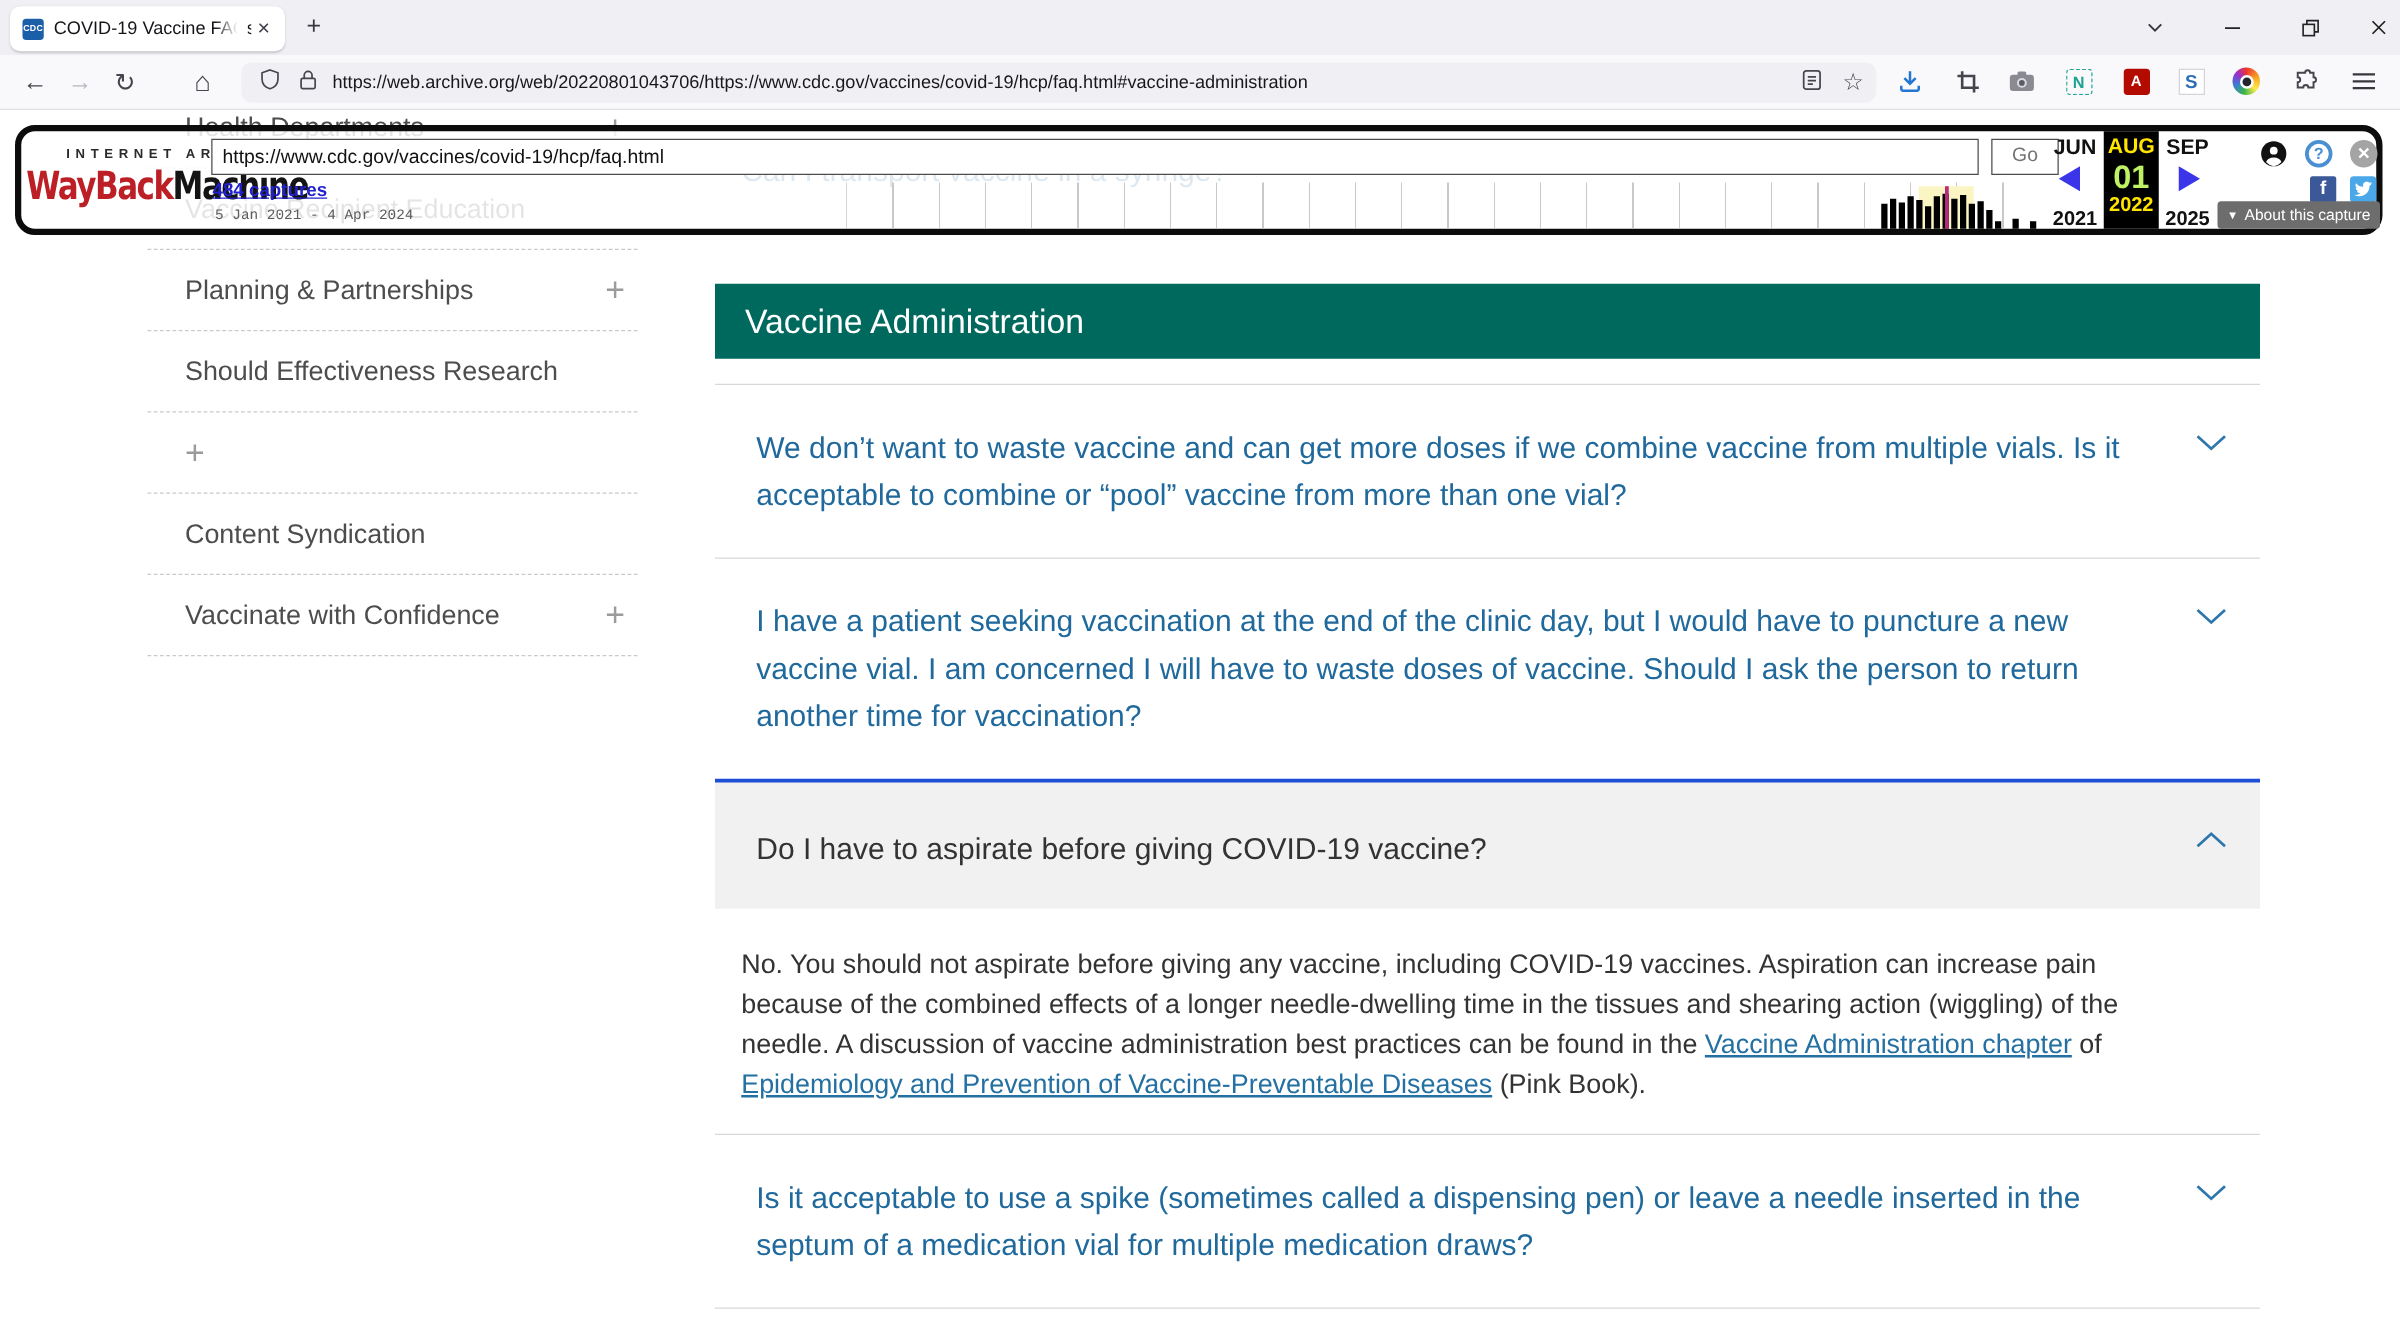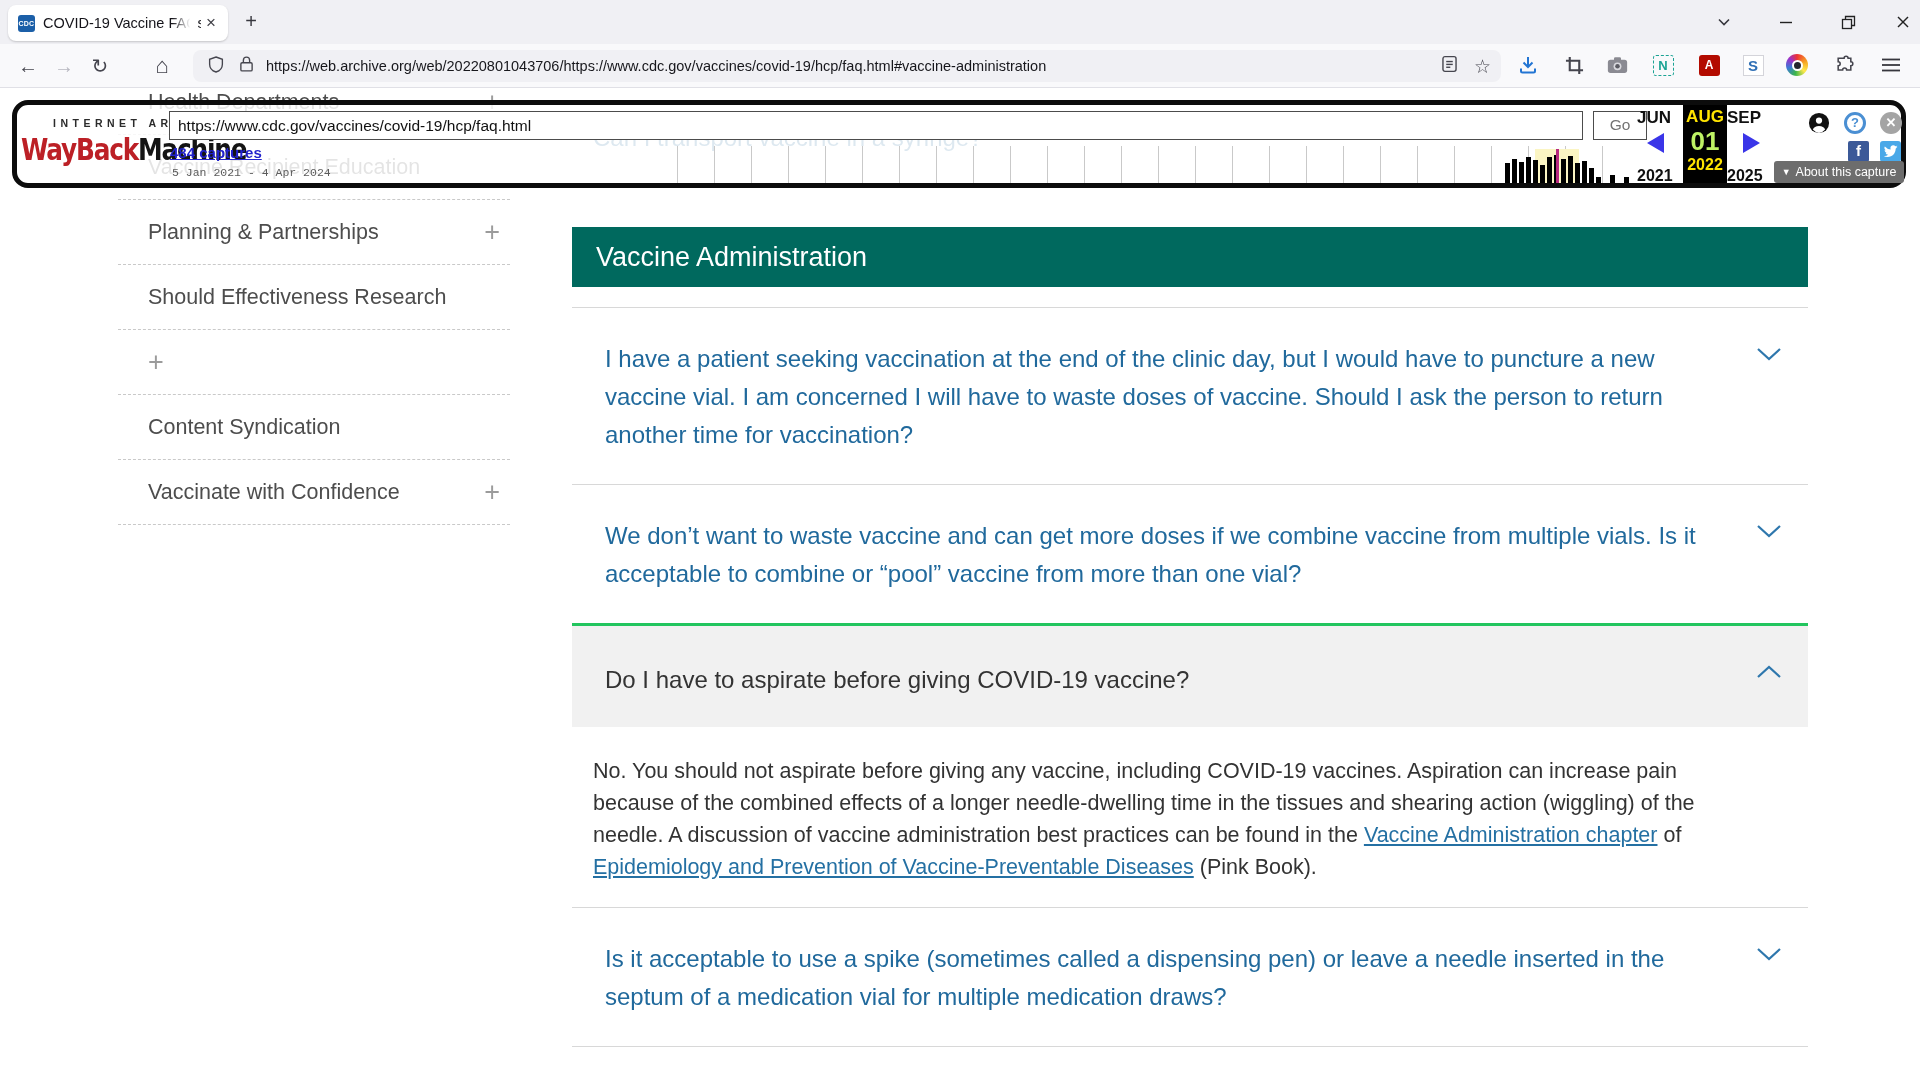--- a/index.html
+++ b/index.html
@@ -58,21 +58,21 @@
   .side-label { font-size:21.5px; color:#4d4d4d; flex:1 1 auto; }
   .side-plus { font-size:27px; color:#9b9b9b; font-weight:300; }
 
   .main { position:absolute; left:572px; top:0; width:1236px; }
   .faded-q { position:absolute; left:21px; top:36px; font-size:24px; color:#20699c; }
   .sec-header { position:absolute; left:0; top:139px; width:1236px; height:60px; background:#00695e;
                 color:#fff; font-size:27px; line-height:60px; padding-left:24px; }
   .faqs { position:absolute; left:0; top:219px; width:1236px; }
   .faq-row { position:relative; border-top:1px solid #d8d8d8; padding:32px 110px 30px 33px; }
   .faq-q { font-size:24px; line-height:38px; color:#20699c; }
-  .faq-row.expanded { border-top:3px solid #22c55e; background:#f1f1f1; padding:35px 110px 28px 33px; }
+  .faq-row.expanded { border-top:3px solid #1d4ed8; background:#f1f1f1; padding:35px 110px 28px 33px; }
   .faq-row.expanded .faq-q { color:#333; }
   .chev { position:absolute; right:26px; top:38px; }
   .faq-answer { padding:28px 110px 24px 21px; font-size:21.5px; line-height:32px; color:#333; }
   .faq-answer a { color:#2470a3; text-decoration:underline; }
   .faqs .last { border-bottom:1px solid #d8d8d8; }
 
   
   .wb { position:absolute; left:12px; top:100px; width:1894px; height:88px; border:5px solid #0c0c0c;
         border-radius:16px; background:rgba(255,255,255,0.85); z-index:10; }
   .wb * { position:absolute; }
@@ -86,21 +86,21 @@
   .wb-go { left:1576px; top:6px; width:54px; height:29px; border:1.6px solid #4c4c4c; background:#fff;
            font-size:15.5px; color:#737373; text-align:center; line-height:26px; }
   .wb-captures { left:153px; top:39px; font-size:15px; font-weight:bold; color:#2222cc; text-decoration:underline; }
   .wb-range { left:155px; top:61px; font-size:11.5px; color:#5c5c5c;font-family:Liberation Mono, monospace; }
   .wb-ticks { left:660px; top:41px; width:960px; height:37px;
               background:repeating-linear-gradient(to right,#c9c9c9 0 1px,transparent 1px 37px); }
   .wb-yellow { left:1518px; top:44px; width:44px; height:34px; background:#fbf5c3; }
   .wb-bars { left:1488px; top:46px; width:130px; height:32px; display:flex; align-items:flex-end; gap:2px; }
   .wb-bars div { width:5px; background:#000; position:static; }
   .wb-marker { left:1539px; top:44px; width:3px; height:34px; background:#b8297f; }
-  .mcol { top:0; width:46px; height:78px; }
+  .mcol { top:0; width:46px; height:78px; text-align:center; }
   .mcol .m { position:static; display:block; font-size:17px; font-weight:bold; color:#111; margin-top:3px; }
   .mcol .y { position:absolute; left:0; width:100%; top:62px; font-size:16px; font-weight:bold; color:#111; }
   .tri-l { left:10px; top:28px; width:0; height:0; border-top:10px solid transparent; border-bottom:10px solid transparent;
            border-right:17px solid #3a35e8; }
   .tri-r { left:16px; top:28px; width:0; height:0; border-top:10px solid transparent; border-bottom:10px solid transparent;
            border-left:17px solid #3a35e8; }
   .mcur { left:1666px; top:0; width:44px; height:78px; background:#000; text-align:center; }
   .mcur .m { position:static; display:block; font-size:17px; font-weight:bold; color:#ffe400; margin-top:2px; }
   .mcur .d { position:static; display:block; font-size:26px; font-weight:bold; color:#bef264; line-height:28px; }
   .mcur .y { position:static; display:block; font-size:16px; font-weight:bold; color:#ffe400; margin-top:1px; }
@@ -267,30 +267,30 @@
       </div>
     </div>
 
     <div class="main">
       <div class="faded-q">Can I transport vaccine in a syringe?</div>
       <div class="sec-header">Vaccine Administration</div>
 
       <div class="faqs">
 
         <div class="faq-row">
-          <div class="faq-q">I have a patient seeking vaccination at the end of the clinic day, but I would have to puncture a new vaccine vial. I am concerned I will have to waste doses of vaccine. Should I ask the person to return another time for vaccination?</div>
+          <div class="faq-q">We don’t want to waste vaccine and can get more doses if we combine vaccine from multiple vials. Is it acceptable to combine or “pool” vaccine from more than one vial?</div>
           <span class="chev">
             <svg width="26" height="16" viewBox="0 0 26 16">
                 <polyline points="2,3 13,13 24,3" fill="none" stroke="#2e77ad" stroke-width="2.2"></polyline>
               </svg>
           </span>
         </div>
 
         <div class="faq-row">
-          <div class="faq-q">We don’t want to waste vaccine and can get more doses if we combine vaccine from multiple vials. Is it acceptable to combine or “pool” vaccine from more than one vial?</div>
+          <div class="faq-q">I have a patient seeking vaccination at the end of the clinic day, but I would have to puncture a new vaccine vial. I am concerned I will have to waste doses of vaccine. Should I ask the person to return another time for vaccination?</div>
           <span class="chev">
             <svg width="26" height="16" viewBox="0 0 26 16">
                 <polyline points="2,3 13,13 24,3" fill="none" stroke="#2e77ad" stroke-width="2.2"></polyline>
               </svg>
           </span>
         </div>
 
         <div class="faq-row expanded">
           <div class="faq-q">Do I have to aspirate before giving COVID-19 vaccine?</div>
           <span class="chev">

